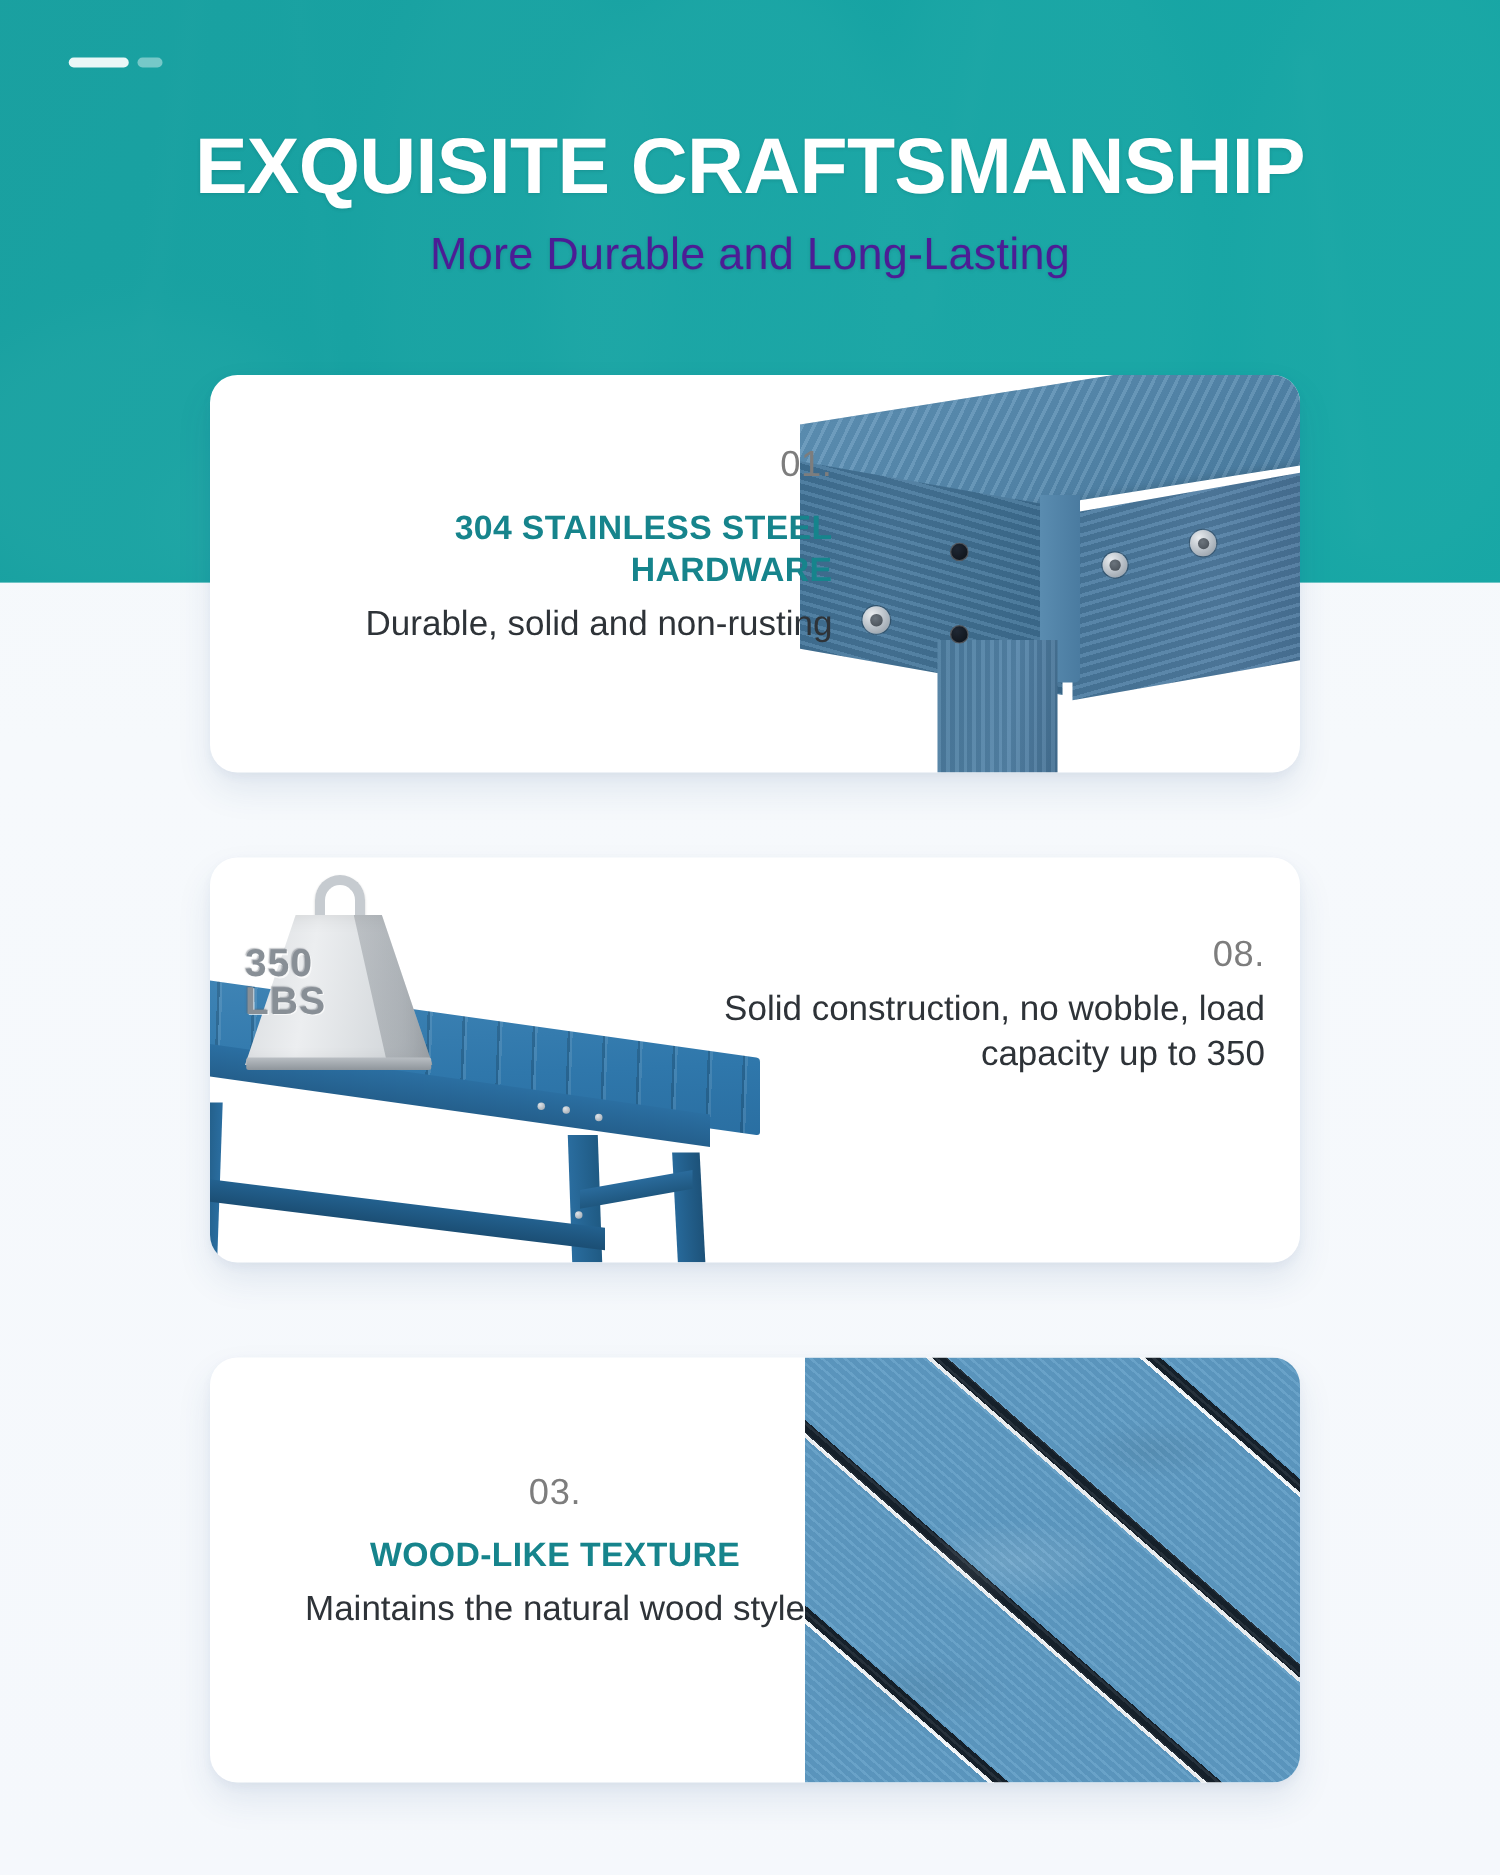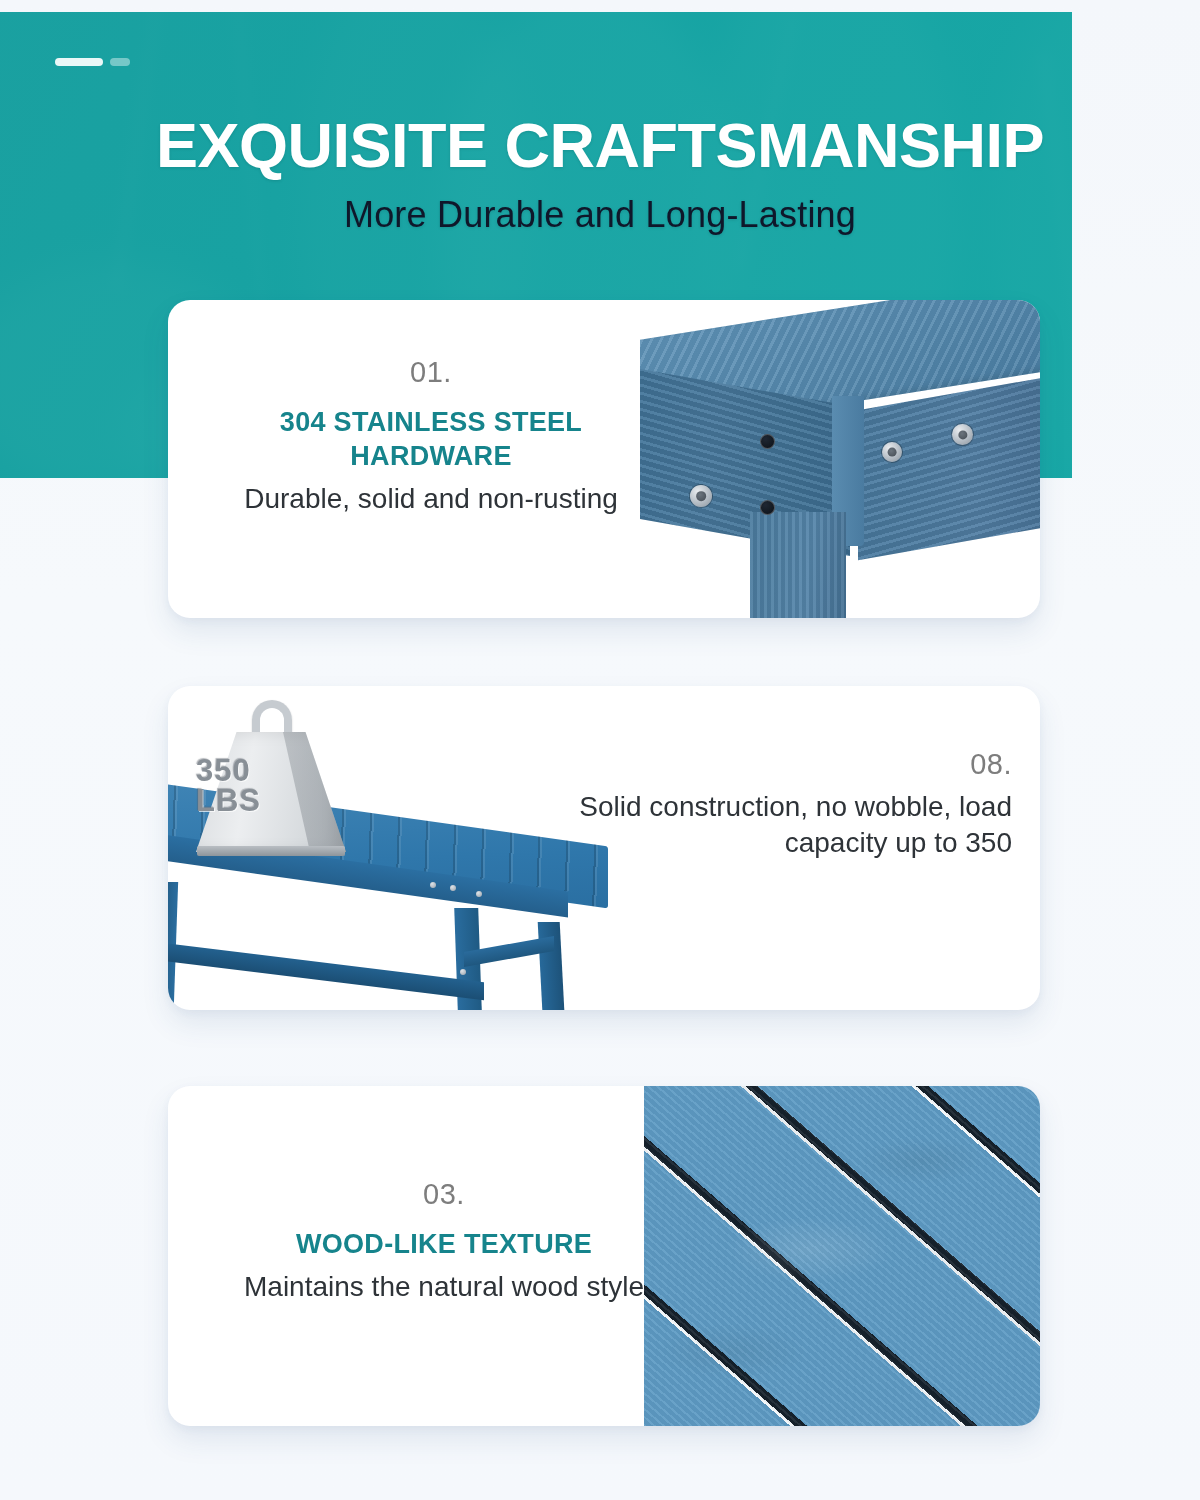--- a/index.html
+++ b/index.html
@@ -14,22 +14,22 @@
   #page {
     position: relative;
     width: 1200px;
     height: 1500px;
     background: linear-gradient(180deg, #f4f7fb 0%, #f6f9fc 40%, #f5f8fc 100%);
   }
 
   
   .header {
     position: absolute;
-    left: 0; top: 12px;
-    width: 1072px; height: 466px;
+    left: 0; top: 0;
+    width: 1200px; height: 466px;
     overflow: hidden;
     background: #1aa3a3;
   }
   
   .hdr-photo {
     position: absolute; inset: 0;
     opacity: 1;
   }
   .hdr-photo .blob {
     position: absolute;
@@ -83,21 +83,21 @@
     font-size: 63px;
     font-weight: bold;
     letter-spacing: -0.5px;
     line-height: 1.05;
     text-shadow: 0 1px 3px rgba(0,60,60,0.18);
   }
   .hdr-sub {
     position: absolute; left: 0; top: 182px; width: 1200px;
     z-index: 5;
     text-align: center;
-    color: #0f172a;
+    color: #4c1d95;
     font-size: 36px;
     font-weight: normal;
     letter-spacing: 0.2px;
     text-shadow: 0 1px 3px rgba(0,60,60,0.18);
   }
 
   
   .card {
     position: absolute;
     background: #ffffff;
@@ -127,21 +127,21 @@
   }
   .c-desc {
     font-size: 28px;
     color: #2e3338;
     line-height: 1.3;
     margin-top: 8px;
     font-weight: normal;
   }
 
   
-  #c1-text { left: 28px; top: 56px; width: 470px; text-align: center; }
+  #c1-text { left: 28px; top: 56px; width: 470px; text-align: right; }
   
   #c2-text { right: 28px; top: 62px; width: 470px; text-align: right; }
   
   #c3-text { left: 26px; top: 92px; width: 500px; text-align: center; }
 
   
   .c1-img {
     position: absolute; right: 0; top: 0; width: 400px; height: 318px;
     overflow: hidden;
   }

